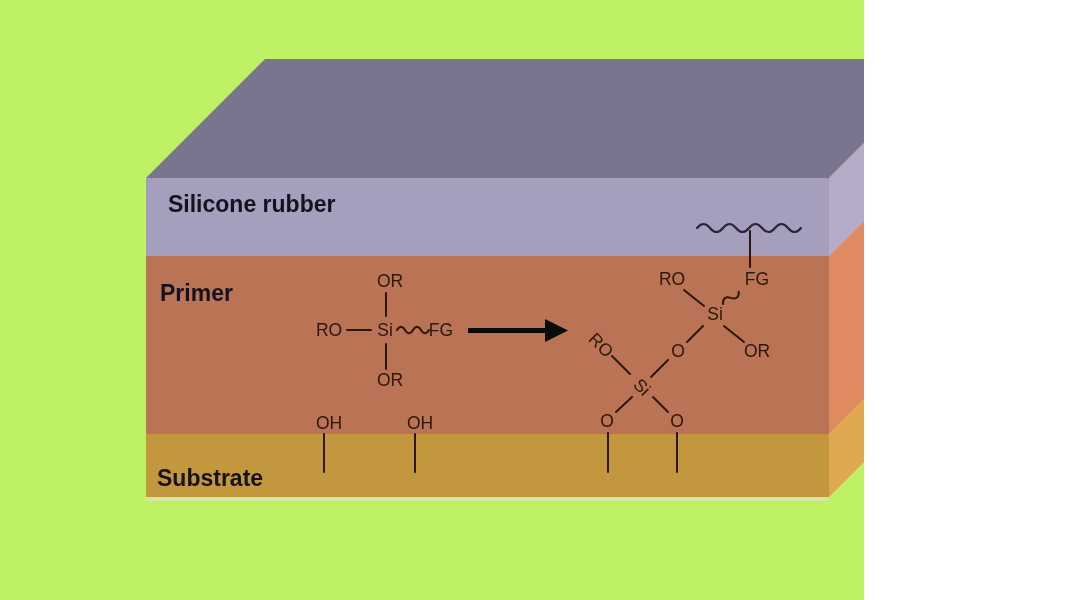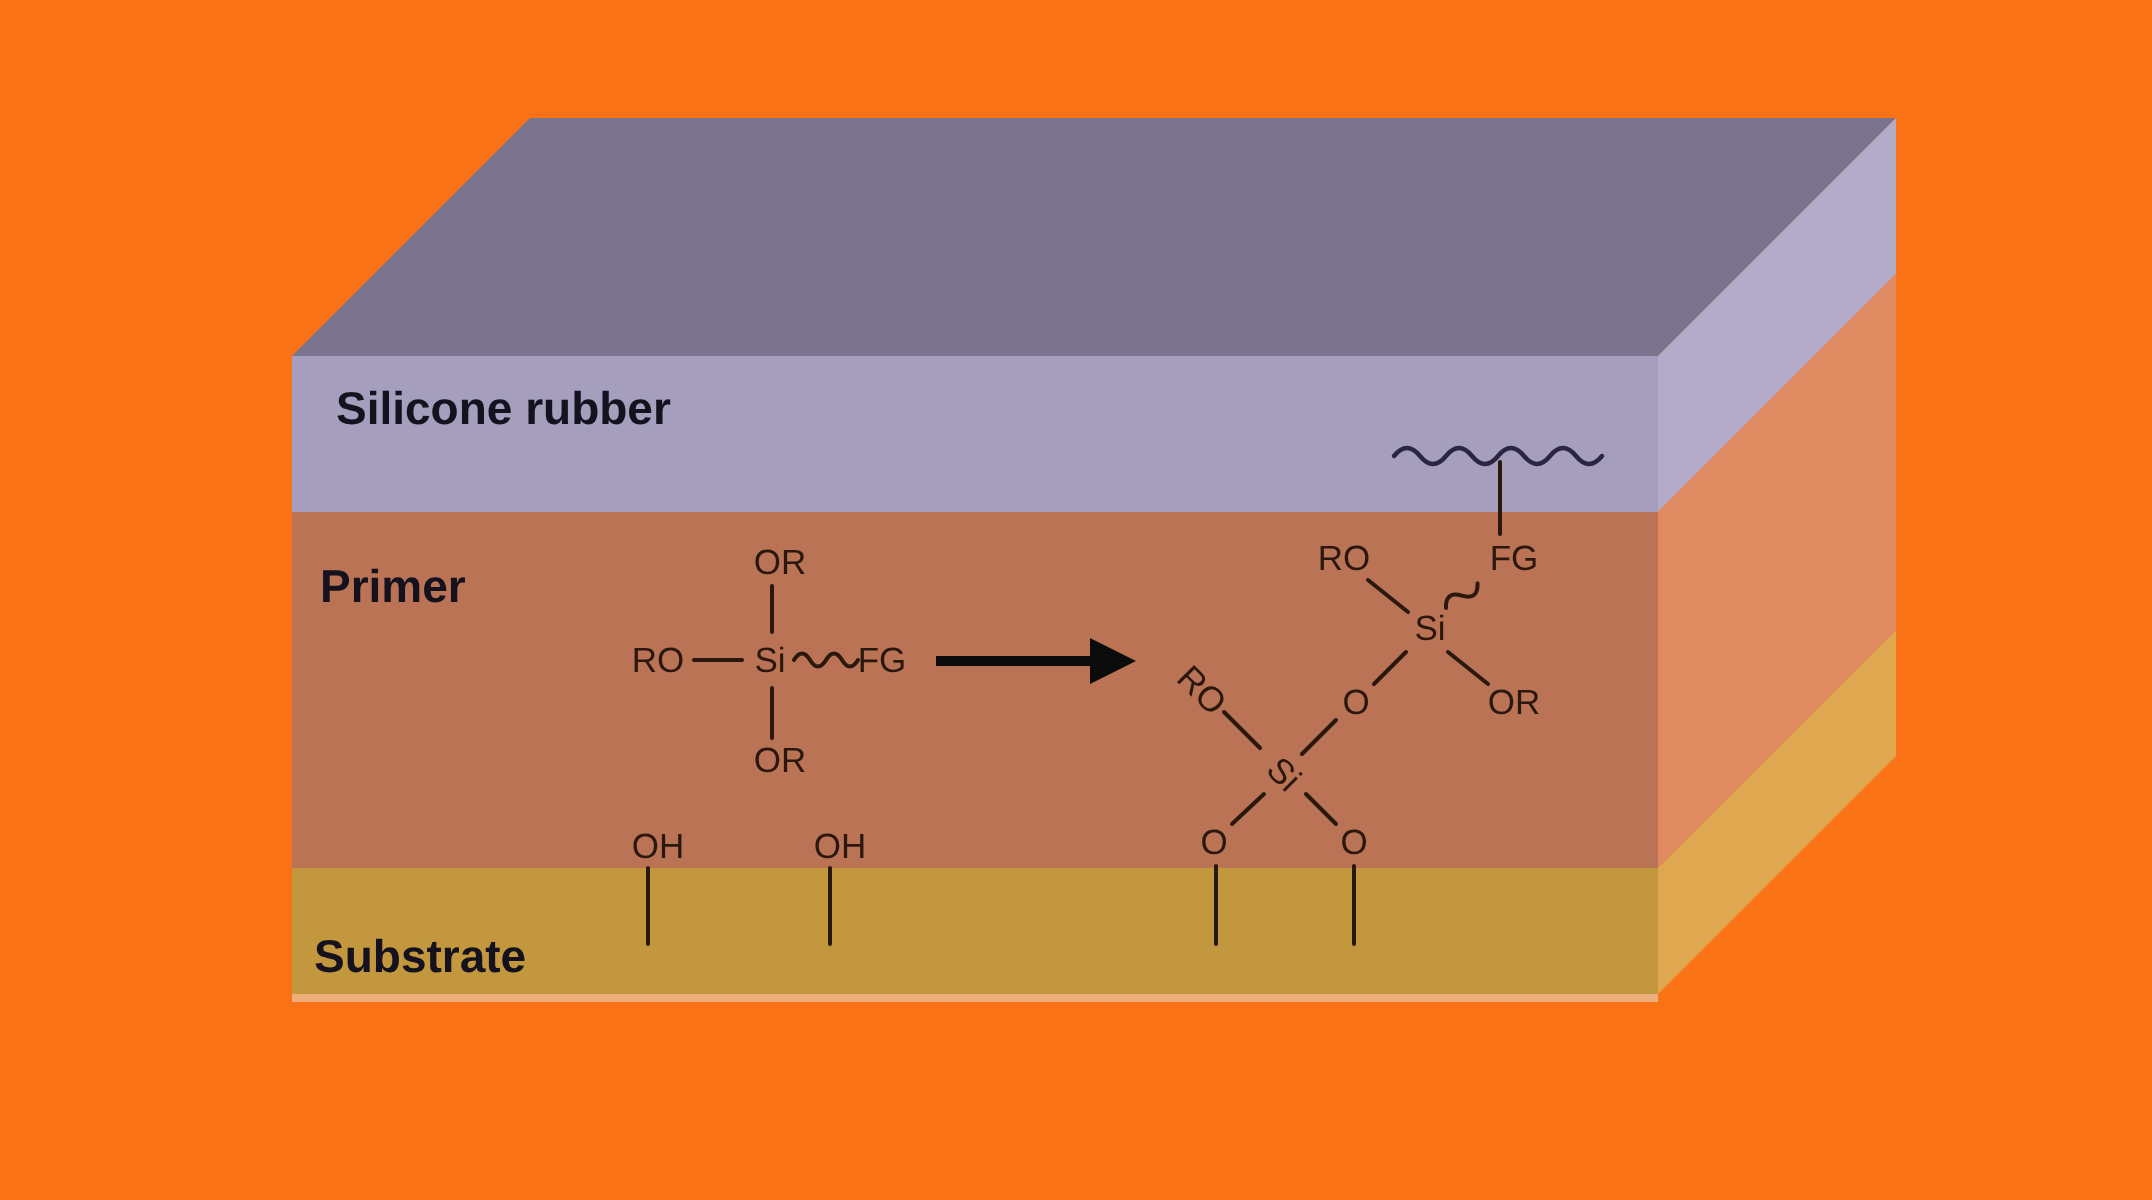--- a/index.html
+++ b/index.html
@@ -3,23 +3,23 @@
 <meta charset="utf-8">
 <style>
   html, body {
     margin: 0;
     padding: 0;
     background: #ffffff;
     font-family: "Liberation Sans", sans-serif;
   }
   .stage {
     position: relative;
-    width: 1076px;
+    width: 864px;
     height: 600px;
-    background: #f97316;
+    background: #bef264;
     overflow: hidden;
   }
   svg { display: block; }
   .layer-label {
     font-family: "Liberation Sans", sans-serif;
     font-weight: bold;
     font-size: 23px;
   }
   .chem-label {
     font-family: "Liberation Sans", sans-serif;

